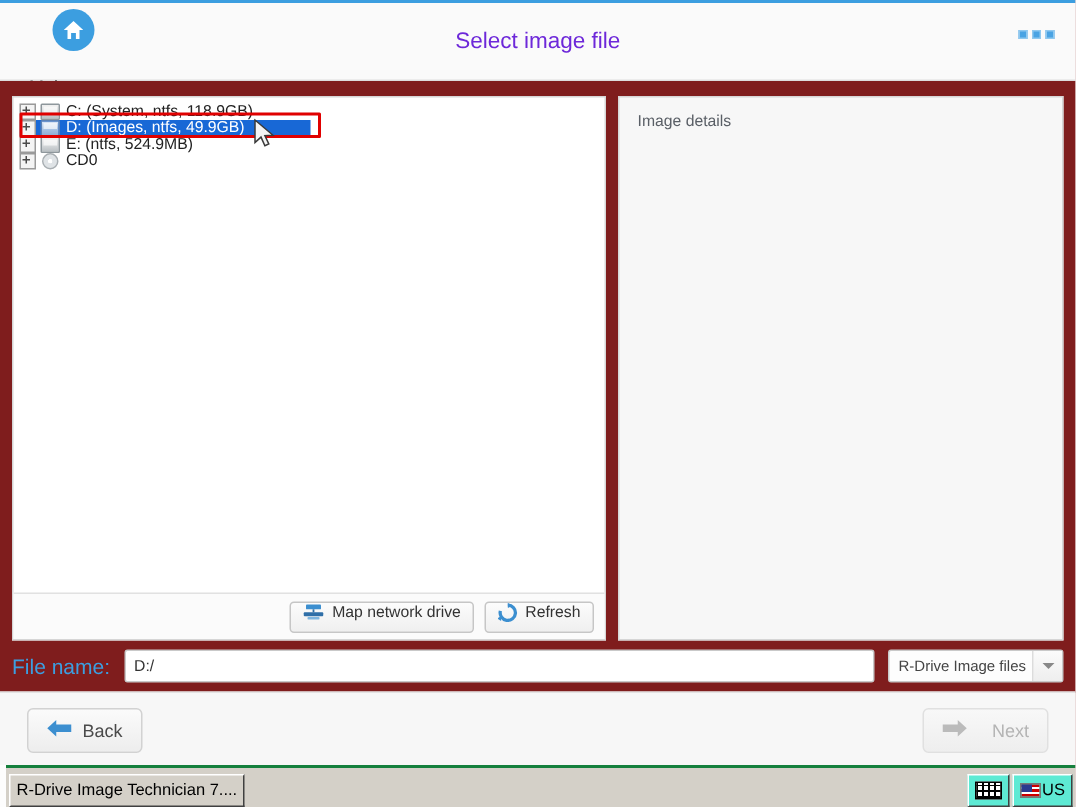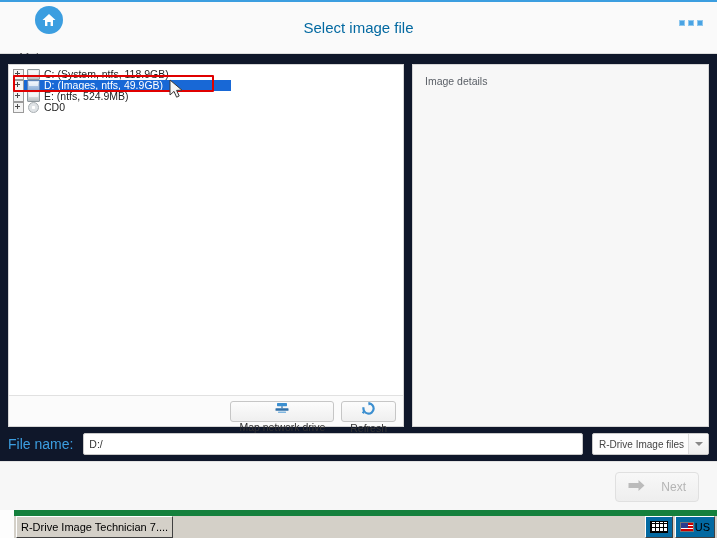--- a/index.html
+++ b/index.html
@@ -46,41 +46,41 @@
     font-size: 12px;
     color: #555555;
     margin-top: 17px;
     white-space: nowrap;
   }
   .page-title {
     position: absolute;
     left: 0; right: 0; top: 17px;
     text-align: center;
     font-size: 15px;
-    color: #0369a1;
+    color: #6d28d9;
   }
   .dots-menu {
     position: absolute;
     right: 14px; top: 18px;
     cursor: pointer;
     display: flex;
     gap: 3px;
   }
   .dots-menu i {
     display: block;
     width: 4px; height: 4px;
     background: #4aa3e3;
     border: 1px solid #8fc8ef;
   }
 
   
   .body-area {
     position: absolute;
     left: 0; top: 52px; right: 0; bottom: 76px;
-    background: #0f172a;
+    background: #7f1d1d;
   }
 
   .left-panel {
     position: absolute;
     left: 8px; top: 10px;
     width: 396px; height: 363px;
     border: 1px solid #d6d6d6;
     background: #ffffff;
     box-sizing: border-box;
     display: flex;
@@ -153,21 +153,21 @@
     left: 1px; top: 0px;
     width: 11px; height: 11px;
     border-radius: 50%;
     background: radial-gradient(circle at 50% 50%, #ffffff 0 22%, #dfe3e6 24% 100%);
     border: 1px solid #a8aeb2;
     box-sizing: border-box;
   }
   .tree-row.selected {
     background: #1868d6;
     color: #ffffff;
-    width: 218px;
+    width: 194px;
   }
   .tree-row.selected .drive-ico .hdd {
     background: linear-gradient(180deg,#dbe6f5 0%, #aac4e4 55%, #8fb0d8 100%);
     border-color: #5d82b5;
   }
   .redbox {
     position: absolute;
     left: 4px; top: 10px;
     width: 201px; height: 17px;
     border: 2px solid #e00000;
@@ -187,34 +187,32 @@
     background: #fbfbfb;
     display: flex;
     align-items: center;
     justify-content: flex-end;
     padding-right: 7px;
     gap: 7px;
     box-sizing: border-box;
   }
   .btn {
     display: inline-flex;
-    align-items: center;
     gap: 5px;
     height: 21px;
     padding: 0 8px;
     font-size: 10.5px;
     color: #333333;
     background: linear-gradient(180deg,#fcfcfc 0%, # efefef 100%);
     background: linear-gradient(180deg,#fcfcfc 0%, #efefef 100%);
     border: 1px solid #c6c6c6;
     border-radius: 3px;
     box-sizing: border-box;
     cursor: pointer;
     white-space: nowrap;
-    flex-direction: column;
   }
 
   .right-panel {
     position: absolute;
     left: 412px; top: 10px;
     width: 297px; height: 363px;
     border: 1px solid #d6d6d6;
     background: #f7f7f7;
     box-sizing: border-box;
   }
@@ -322,24 +320,24 @@
     color: #b4b4b4;
     background: linear-gradient(180deg,#f8f8f8 0%, #eeeeee 100%);
     border-color: #e0e0e0;
     cursor: default;
     gap: 16px;
   }
 
   
   .taskbar {
     position: absolute;
-    left: 14px; right: 0; bottom: 0;
+    left: 4px; right: 0; bottom: 0;
     height: 28px;
     background: #d4d0c8;
-    border-top: 6px solid #15803d;
+    border-top: 2px solid #15803d;
     box-sizing: border-box;
     display: flex;
     align-items: flex-end;
   }
   .task-item {
     height: 22px;
     margin-left: 2px;
     padding: 0 4px;
     min-width: 140px;
     display: flex;
@@ -362,21 +360,21 @@
     padding-right: 2px;
   }
   .tray-btn {
     height: 22px;
     padding: 0 4px;
     display: flex;
     align-items: center;
     gap: 1px;
     border: 1px solid;
     border-color: #ffffff #404040 #404040 #ffffff;
-    background: #0369a1;
+    background: #5eead4;
     font-size: 11px;
     color: #000000;
     box-sizing: border-box;
     cursor: pointer;
   }
   .kbd-ico {
     width: 18px; height: 12px;
     border: 1px solid #000000;
     background:
       repeating-linear-gradient(90deg, #000 0 1px, transparent 1px 4px),
@@ -505,20 +503,28 @@
       <div class="filetype-select">
         <span class="ft-text">R-Drive Image files</span>
         <span class="ft-arrow">
             <span class="caret-down"></span>
           </span>
       </div>
     </div>
   </div>
 
   <div class="footer">
+    <div class="nav-btn back">
+      <span>
+        <svg width="17" height="13" viewBox="0 0 17 13" aria-hidden="true">
+          <path d="M0.5 6.5 L6.5 1 L6.5 4 L16.5 4 L16.5 9 L6.5 9 L6.5 12 Z" fill="#3c8fd0"></path>
+        </svg>
+      </span>
+      <span>Back</span>
+    </div>
     <div class="nav-btn next">
       <span>
         <svg width="17" height="13" viewBox="0 0 17 13" aria-hidden="true">
           <path d="M16.5 6.5 L10.5 1 L10.5 4 L0.5 4 L0.5 9 L10.5 9 L10.5 12 Z" fill="#bbbbbb"></path>
         </svg>
       </span>
       <span>Next</span>
     </div>
   </div>
 

